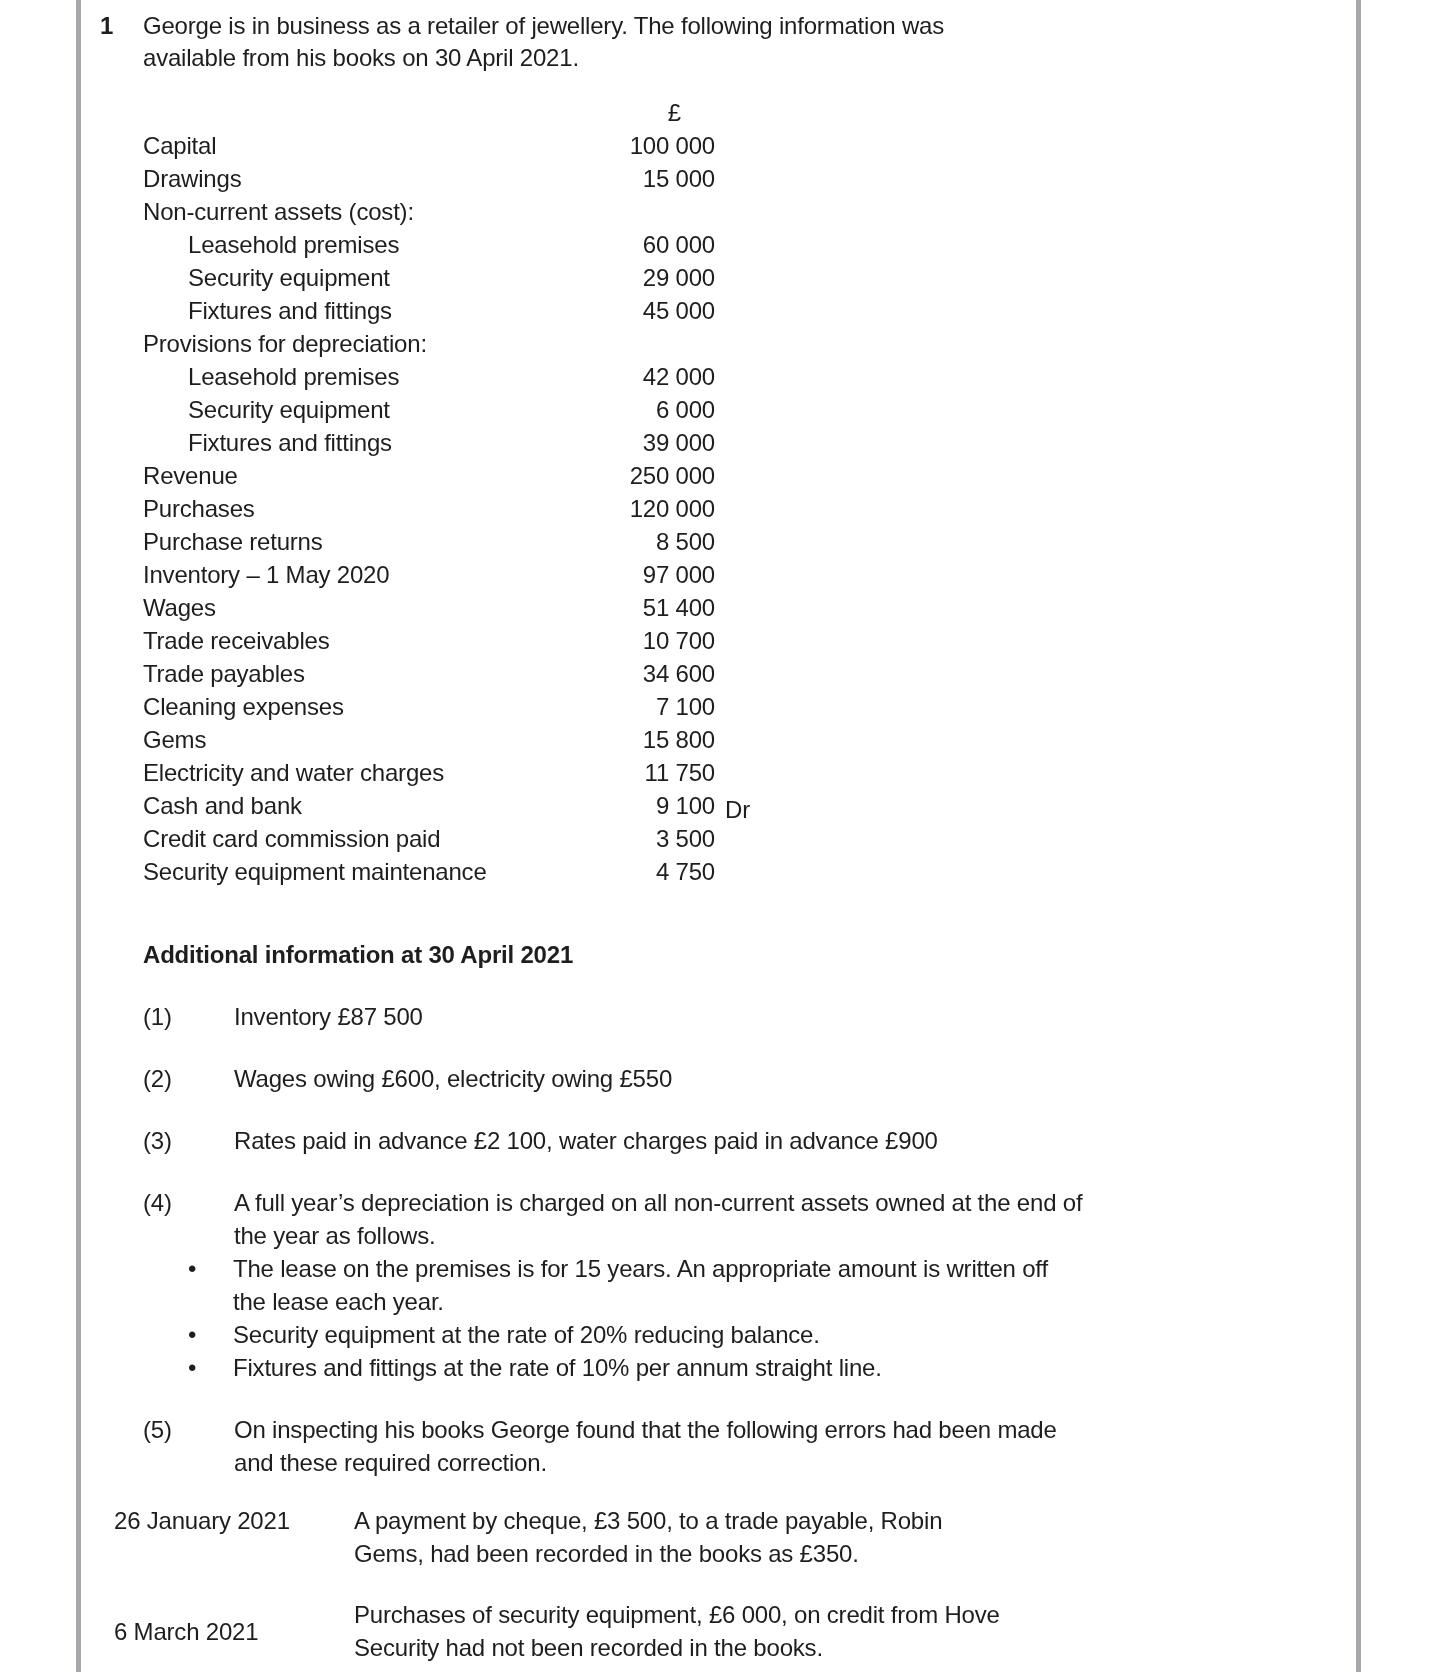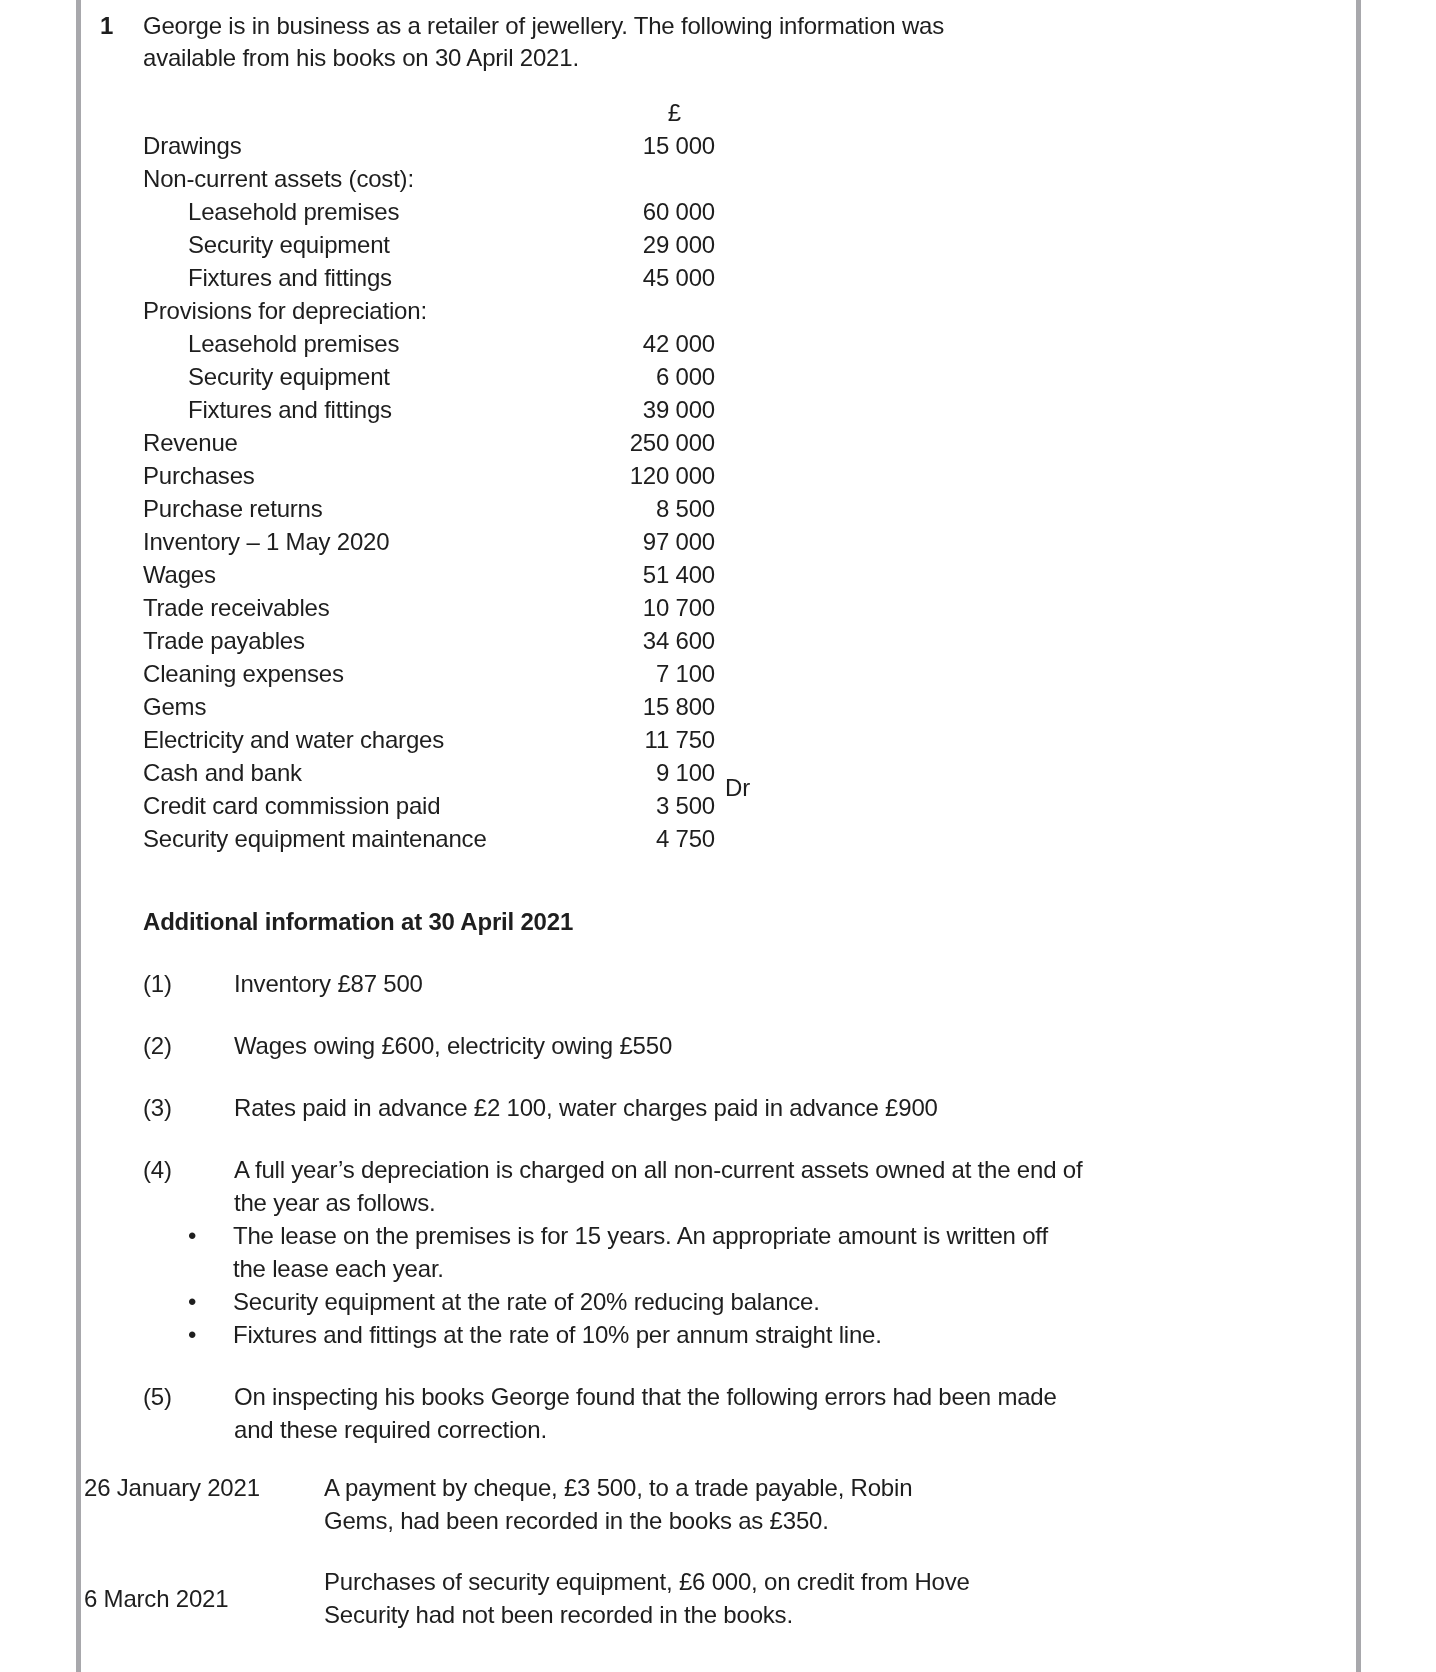--- a/index.html
+++ b/index.html
@@ -33,36 +33,36 @@
   .intro-row { display: flex; padding-left: 100px; padding-top: 10px; line-height: 32px; }
   .q-num { width: 43px; flex: none; font-weight: 700; }
 
   
   .tb { margin: 22px 0 0 143px; width: 572px; }
   .tb-row { display: flex; }
   .tb-label { flex: 1; }
   .tb-value { width: 150px; flex: none; text-align: right; position: relative; }
   .tb-currency { padding-right: 34px; }
   .tb-row.indent .tb-label { padding-left: 45px; }
-  .tb-suffix { position: absolute; left: 100%; top: 15px; margin-left: 10px; white-space: nowrap; }
+  .tb-suffix { position: absolute; left: 100%; top: 4px; margin-left: 10px; white-space: nowrap; }
 
   
   .ai-heading { font-size: 24px; font-weight: 700; margin: 50px 0 0 143px; line-height: 33px; }
   .ai-item { display: flex; padding-left: 143px; margin-top: 29px; }
   .ai-num { width: 45px; flex: none; }
   .ai-text { flex: 1; max-width: 1070px; margin-left: 46px; }
 
   .bullets { margin-left: 188px; }
   .bullet { display: flex; }
   .bullet-marker { width: 45px; flex: none; }
   .bullet-text { flex: 1; max-width: 1030px; }
 
   
   .corrections { margin-top: 25px; }
-  .correction-row { display: flex; padding-left: 84px; }
+  .correction-row { display: flex; padding-left: 114px; }
   .correction-row + .correction-row { margin-top: 28px; align-items: center; }
   .correction-date { width: 240px; flex: none; }
   .correction-desc { flex: 1; max-width: 810px; }
 </style>
 </head>
 <body style="--text-color: #1e1e1e; --rule-color: #a8a8ac;">
 
 <div class="vrule vrule-left"></div>
 <div class="vrule vrule-right"></div>
 
@@ -74,20 +74,24 @@
 available from his books on 30 April 2021.</p>
   </div>
 
   <div class="tb">
     <div class="tb-row">
       <span class="tb-label"></span>
       <span class="tb-value tb-currency">£</span>
     </div>
 
     <div class="tb-row">
+      <span class="tb-label">Capital</span>
+      <span class="tb-value">100 000</span>
+    </div>
+    <div class="tb-row">
       <span class="tb-label">Drawings</span>
       <span class="tb-value">15 000</span>
     </div>
     <div class="tb-row">
       <span class="tb-label">Non-current assets (cost):</span>
       <span class="tb-value"></span>
     </div>
     <div class="tb-row indent">
       <span class="tb-label">Leasehold premises</span>
       <span class="tb-value">60 000</span>

